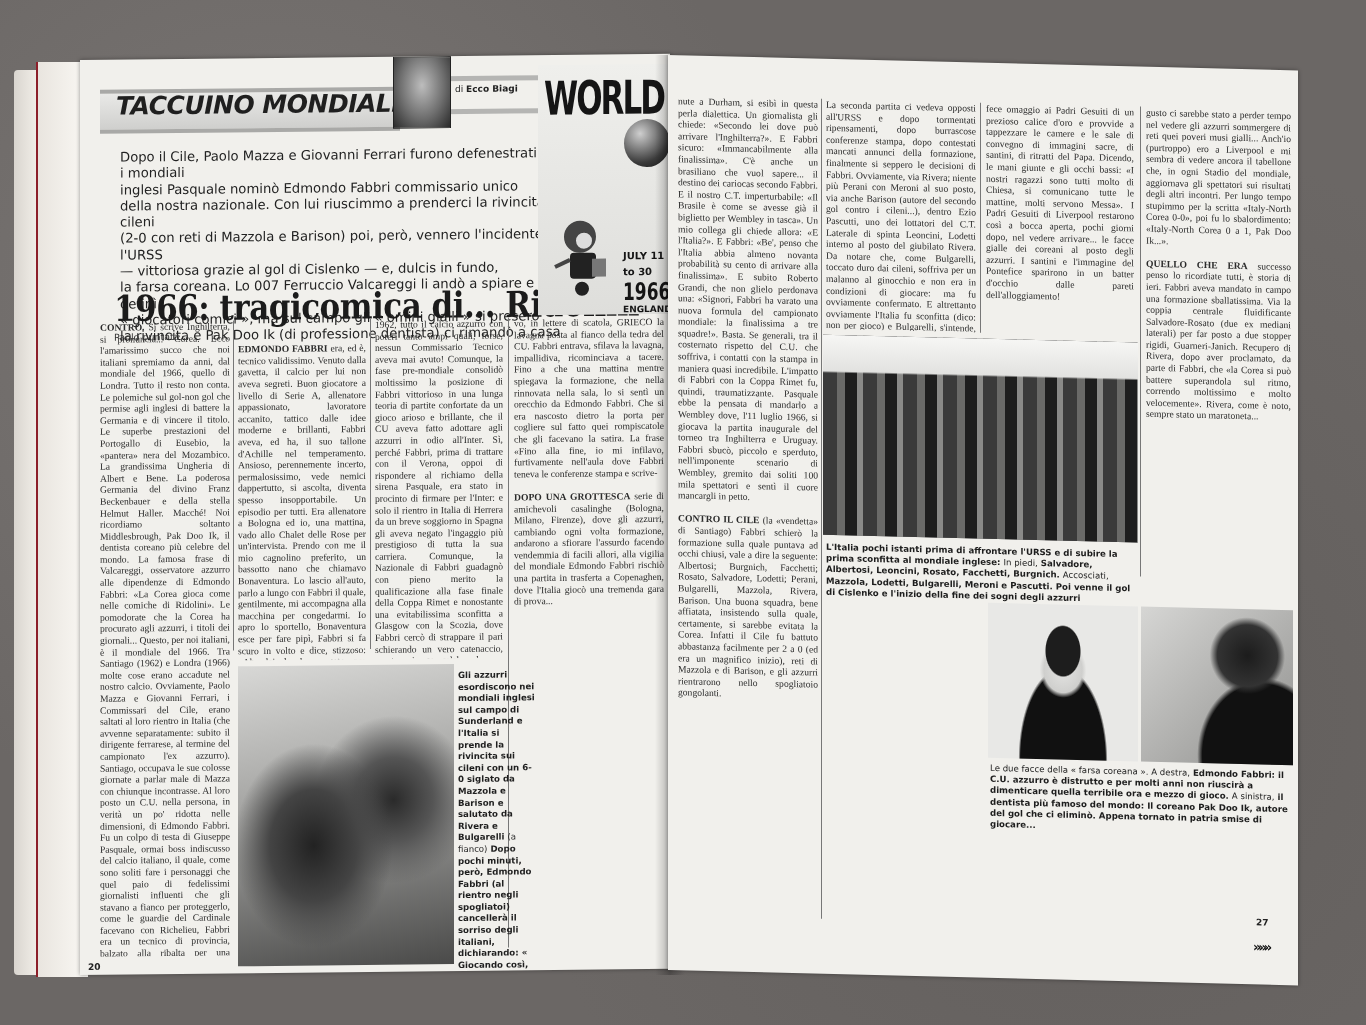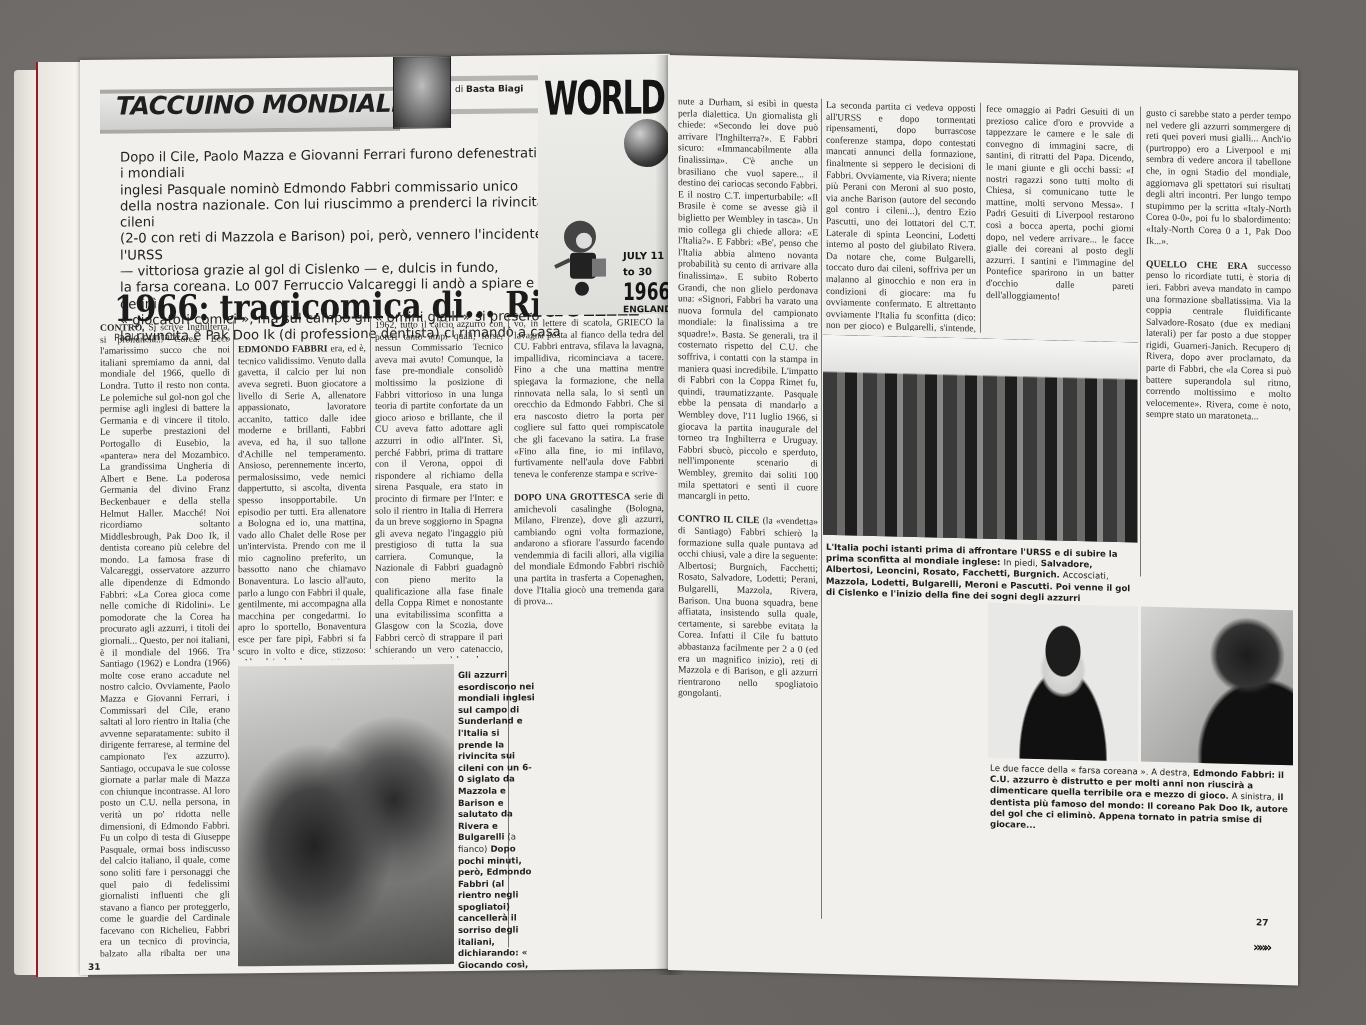--- a/index.html
+++ b/index.html
@@ -69,21 +69,21 @@
 <div class="stack"></div>
 <div class="stack2"></div>
 
 <div class="page left-page">
   <div class="header-band"></div>
   <div class="header-band2"></div>
   <div class="section-title">TACCUINO MONDIALE</div>
   <div class="portrait"></div>
   <div class="byline">
     <span>di</span>
-    <b>Basta Biagi</b>
+    <b>Ecco Biagi</b>
   </div>
 
   <div class="intro">
     <div>Dopo il Cile, Paolo Mazza e Giovanni Ferrari furono defenestrati e per i mondiali</div>
     <div>inglesi Pasquale nominò Edmondo Fabbri commissario unico</div>
     <div>della nostra nazionale. Con lui riuscimmo a prenderci la rivincita sui cileni</div>
     <div>(2-0 con reti di Mazzola e Barison) poi, però, vennero l'incidente con l'URSS</div>
     <div>— vittoriosa grazie al gol di Cislenko — e, dulcis in fundo,</div>
     <div>la farsa coreana. Lo 007 Ferruccio Valcareggi li andò a spiare e li definì</div>
     <div>« giocatori comici », ma sul campo gli « omini gialli » si presero</div>
@@ -135,21 +135,21 @@
     </div>
   </div>
 
   <div class="photo photo-players"></div>
   <div class="photo-caption">
     <span style="font-weight:bold">Gli azzurri esordiscono nei mondiali inglesi sul campo di Sunderland e l'Italia si prende la rivincita sui cileni con un 6-0 siglato da Mazzola e Barison e salutato da Rivera e Bulgarelli</span>
     <span>(a fianco)</span>
     <span style="font-weight:bold">Dopo pochi minuti, però, Edmondo Fabbri (al rientro negli spogliatoi) cancellerà il sorriso degli italiani, dichiarando: « Giocando così, possiamo anche tornare a casa subito »!</span>
   </div>
 
-  <div class="page-number" style="left:8px;top:902px;">31</div>
+  <div class="page-number" style="left:8px;top:902px;">20</div>
 </div>
 
 <div class="gutter"></div>
 
 <div class="page right-page">
   <div class="cols" style="top:40px;">
     <div class="col" style="left:10px;top:0;width:140px;height:820px;">
       <span>nute a Durham, si esibì in questa perla dialettica. Un giornalista gli chiede: «Secondo lei dove può arrivare l'Inghilterra?». E Fabbri sicuro: «Immancabilmente alla finalissima». C'è anche un brasiliano che vuol sapere... il destino dei cariocas secondo Fabbri. E il nostro C.T. imperturbabile: «Il Brasile è come se avesse già il biglietto per Wembley in tasca». Un mio collega gli chiede allora: «E l'Italia?». E Fabbri: «Be', penso che l'Italia abbia almeno novanta probabilità su cento di arrivare alla finalissima». E subito Roberto Grandi, che non glielo perdonava una: «Signori, Fabbri ha varato una nuova formula del campionato mondiale: la finalissima a tre squadre!». Basta. Se generali, tra il costernato rispetto del C.U. che soffriva, i contatti con la stampa in maniera quasi incredibile. L'impatto di Fabbri con la Coppa Rimet fu, quindi, traumatizzante. Pasquale ebbe la pensata di mandarlo a Wembley dove, l'11 luglio 1966, si giocava la partita inaugurale del torneo tra Inghilterra e Uruguay. Fabbri sbucò, piccolo e sperduto, nell'imponente scenario di Wembley, gremito dai soliti 100 mila spettatori e sentì il cuore mancargli in petto.</span>
       <br><br>
       <b>CONTRO IL CILE</b>

